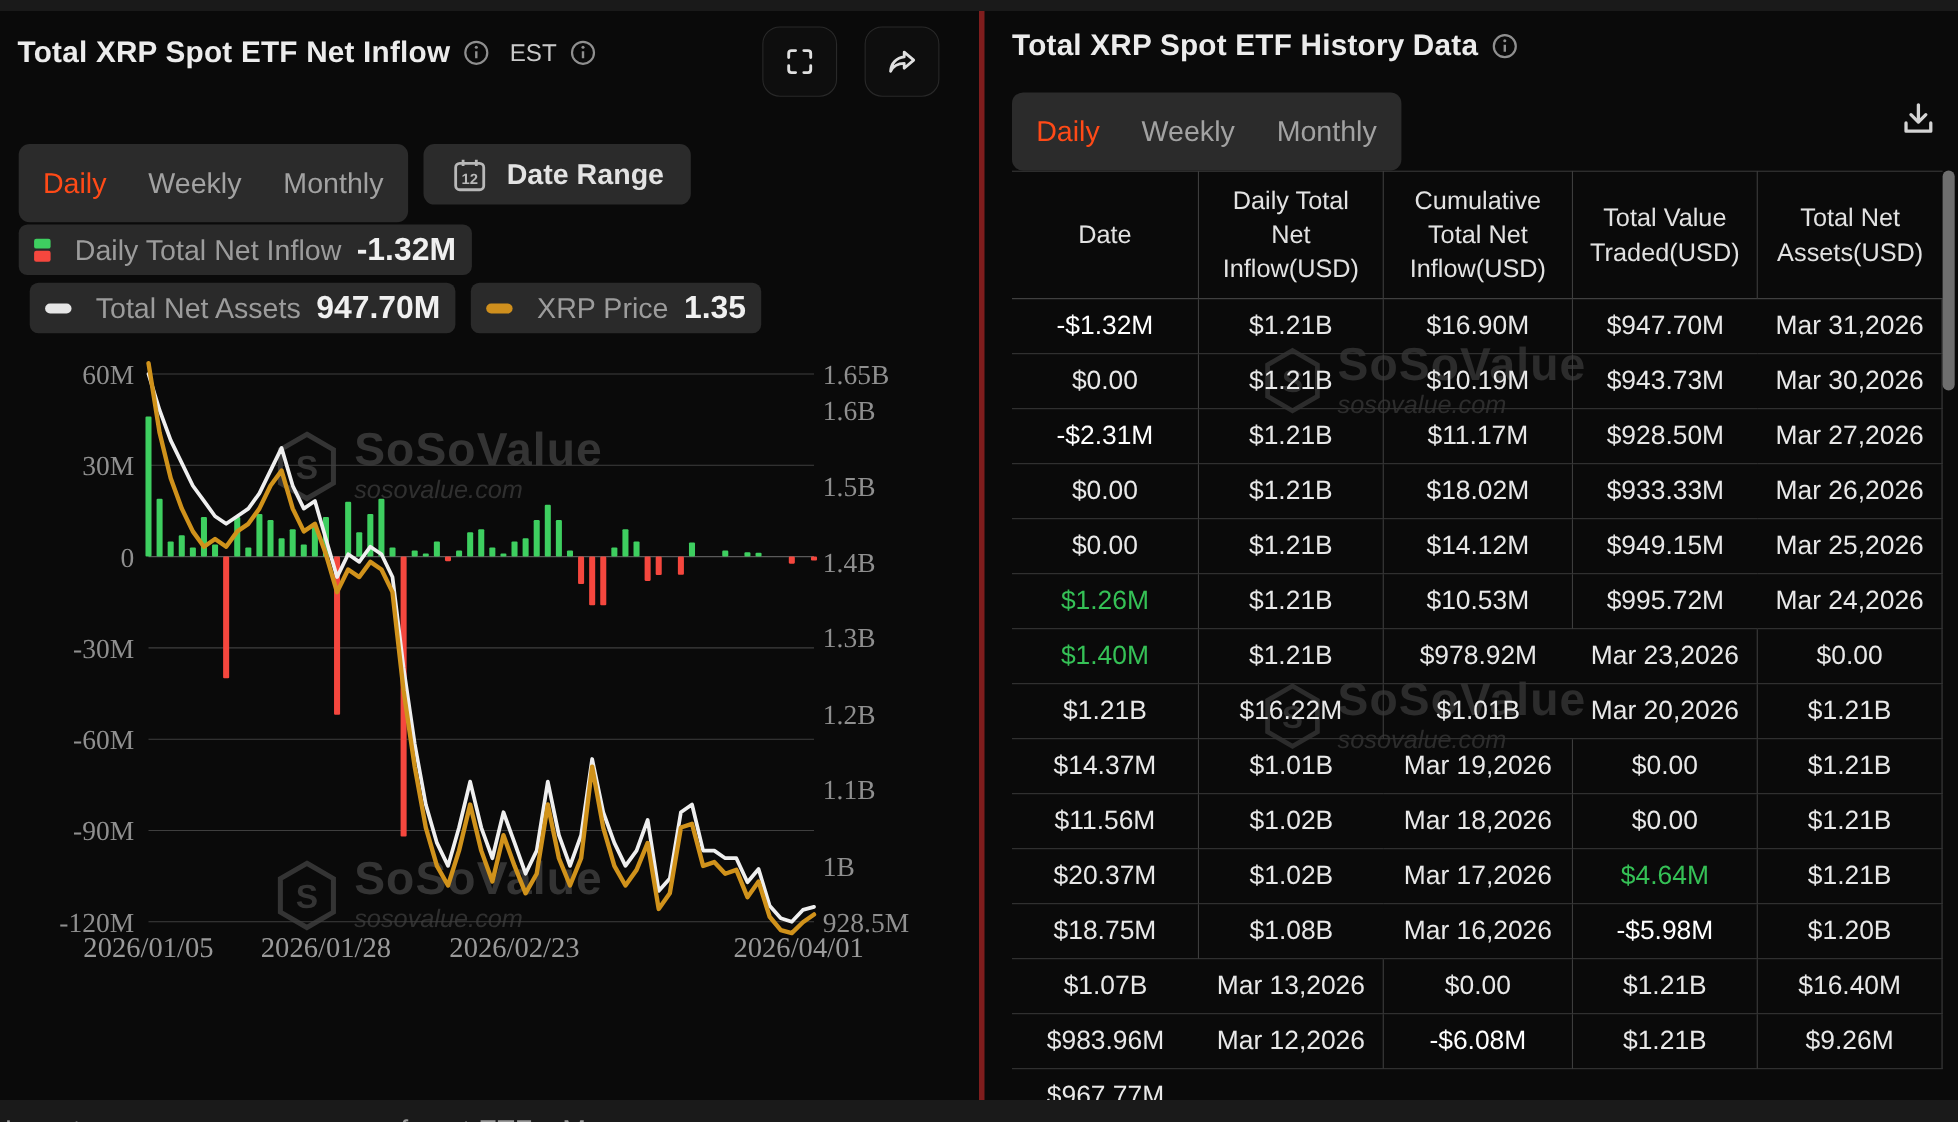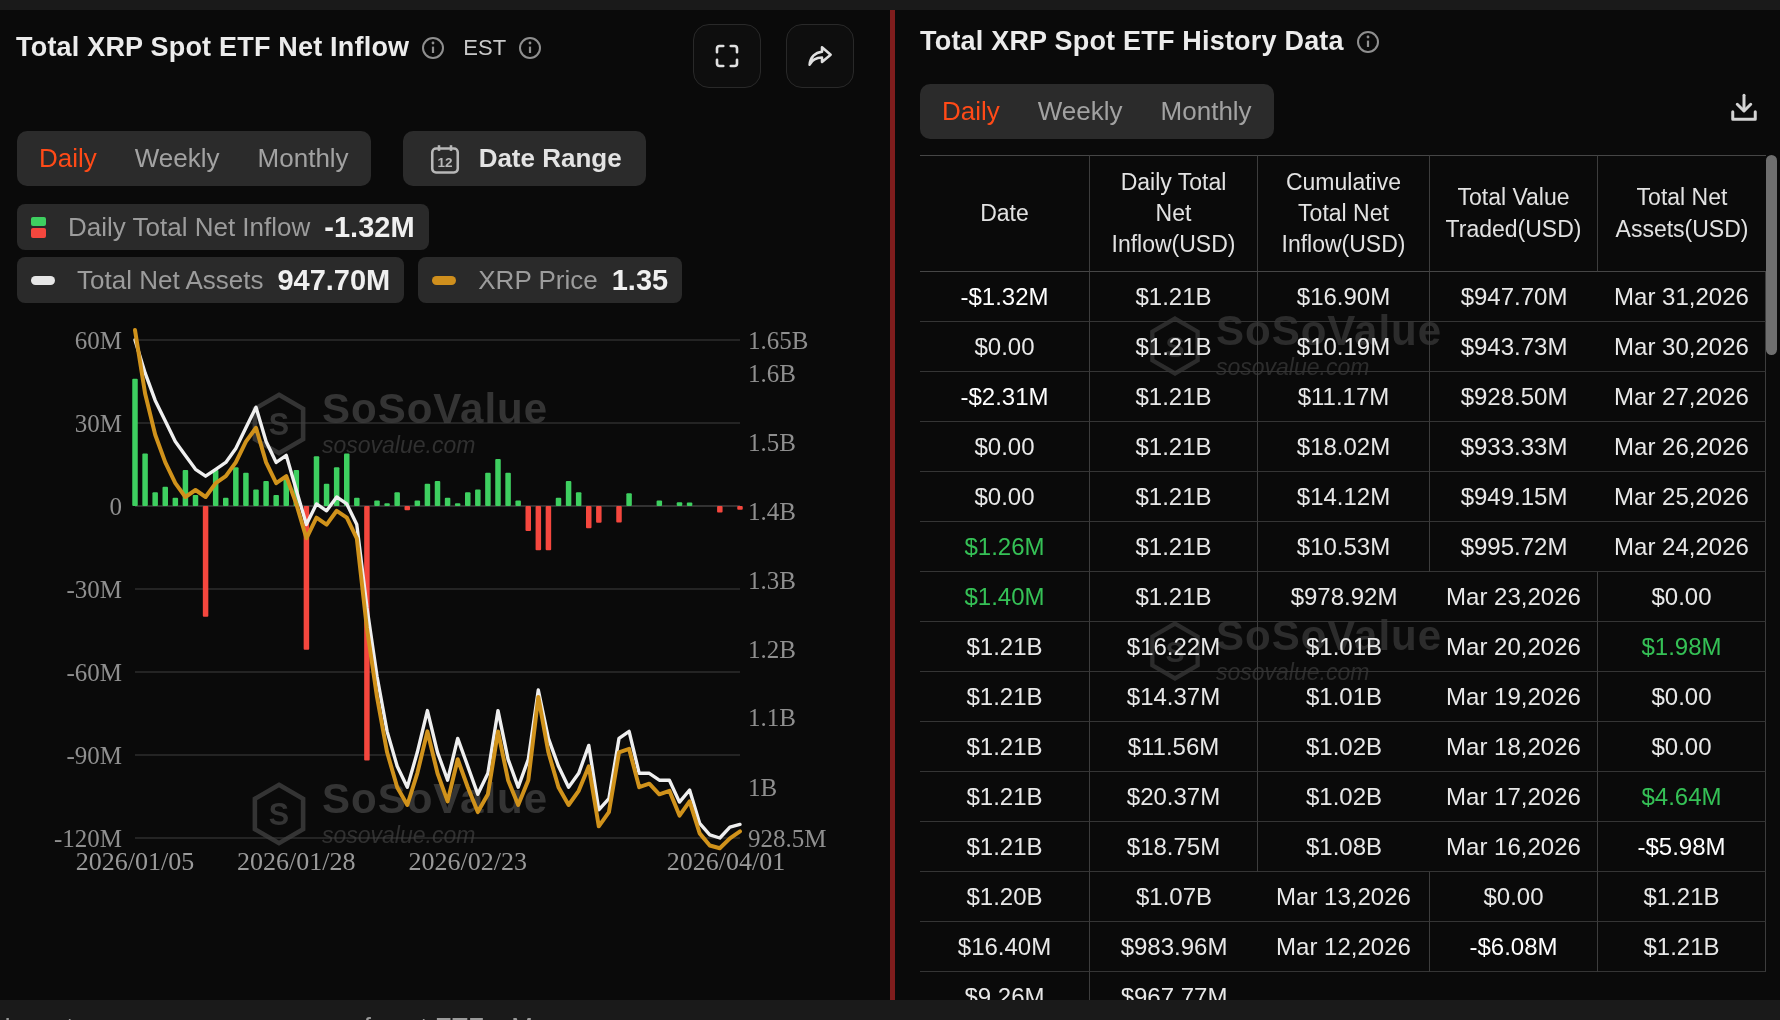--- a/index.html
+++ b/index.html
@@ -17,21 +17,21 @@
   .panel-title { color:#ececec; font-size:27px; font-weight:bold; letter-spacing:0.2px; }
   .est { color:#c9c9c9; font-size:22px; margin-left:6px; }
   .icon-info { width:24px; height:24px; display:inline-block; }
   .sq-btn { position:absolute; top:14px; width:68px; height:64px; background:#0e0e0e;
             border:1px solid #292929; border-radius:16px; display:flex; align-items:center;
             justify-content:center; cursor:pointer; }
   #fullscreen-btn { left:693px; }
   #share-btn { left:786px; }
 
   .chip-row { position:absolute; display:flex; gap:14px; }
-  .tabs-chip { background:#2b2b2b; border-radius:10px; height:55px; display:flex;
+  .tabs-chip { background:#2b2b2b; border-radius:10px; height:71px; display:flex;
                align-items:center; padding:0 22px; gap:38px; }
   .tab { font-size:26px; color:#a2a2a2; cursor:pointer; white-space:nowrap; }
   .tab.active { color:#ff4a17; }
   .date-chip { background:#2b2b2b; border-radius:10px; height:55px; display:flex;
                align-items:center; padding:0 24px; gap:16px; cursor:pointer; }
   .date-chip span { color:#e3e3e3; font-size:26px; font-weight:bold; }
 
   .legend-chip { background:#2a2a2a; border-radius:8px; height:46px; display:flex;
                  align-items:center; padding:12px 14px; gap:22px; cursor:pointer; }
   .legend-label { color:#9c9c9c; font-size:26px; white-space:nowrap; }
@@ -116,21 +116,21 @@
       </svg>
     </span>
   </div>
 
   <div class="chip-row" style="left:17px; top:121px;">
     <div class="tabs-chip">
       <span class="tab active">Daily</span>
       <span class="tab">Weekly</span>
       <span class="tab">Monthly</span>
     </div>
-    <div class="date-chip" style="margin-left:18px;">
+    <div class="date-chip" style="">
       <span class="icon-cal">
         <svg width="36" height="36" viewBox="0 0 24 24" fill="none" stroke="#b8b8b8" stroke-width="1.7">
           <rect x="3.5" y="5" width="17" height="16" rx="2.5"></rect>
           <line x1="8" y1="2.8" x2="8" y2="6.6"></line>
             <line x1="16" y1="2.8" x2="16" y2="6.6"></line>
           <text x="12" y="17.6" font-size="9" fill="#b8b8b8" stroke="none" text-anchor="middle" font-family="Liberation Sans, sans-serif" font-weight="bold">12</text>
         </svg>
       </span>
       <span>Date Range</span>
     </div>
@@ -140,21 +140,21 @@
     <div class="legend-chip">
       <span class="split-icon">
         <div style="background:#3ecf60"></div>
           <div style="background:#f5473e"></div>
       </span>
       <span class="legend-label">Daily Total Net Inflow</span>
       <span class="legend-value">-1.32M</span>
     </div>
   </div>
 
-  <div class="chip-row" style="left:17px; top:247px;">
+  <div class="chip-row" style="left:27px; top:247px;">
     <div class="legend-chip">
       <span class="pill" style="background:#e6e6e6"></span>
       <span class="legend-label">Total Net Assets</span>
       <span class="legend-value">947.70M</span>
     </div>
     <div class="legend-chip">
       <span class="pill" style="background:#cf8f1d"></span>
       <span class="legend-label">XRP Price</span>
       <span class="legend-value">1.35</span>
     </div>
@@ -361,21 +361,20 @@
         <div class="td colline">Mar 24,2026</div>
         <div class="td colline pos">$1.40M</div>
         <div class="td colline">$1.21B</div>
         <div class="td">$978.92M</div>
         <div class="td colline">Mar 23,2026</div>
         <div class="td colline">$0.00</div>
         <div class="td colline">$1.21B</div>
         <div class="td colline">$16.22M</div>
         <div class="td">$1.01B</div>
         <div class="td colline">Mar 20,2026</div>
-        <div class="td colline pos">$1.98M</div>
         <div class="td colline">$1.21B</div>
         <div class="td colline">$14.37M</div>
         <div class="td">$1.01B</div>
         <div class="td colline">Mar 19,2026</div>
         <div class="td colline">$0.00</div>
         <div class="td colline">$1.21B</div>
         <div class="td colline">$11.56M</div>
         <div class="td">$1.02B</div>
         <div class="td colline">Mar 18,2026</div>
         <div class="td colline">$0.00</div>

